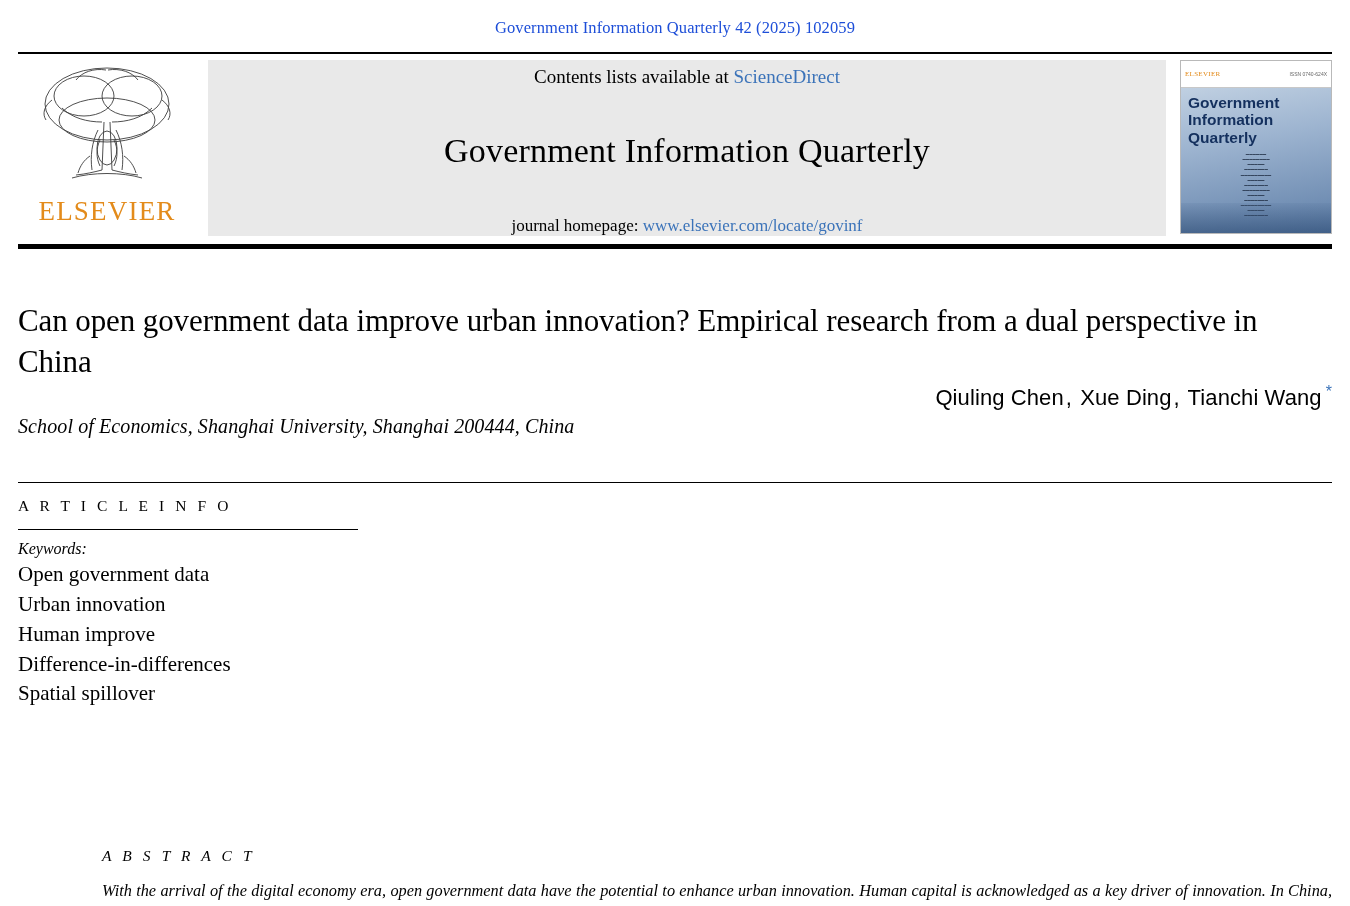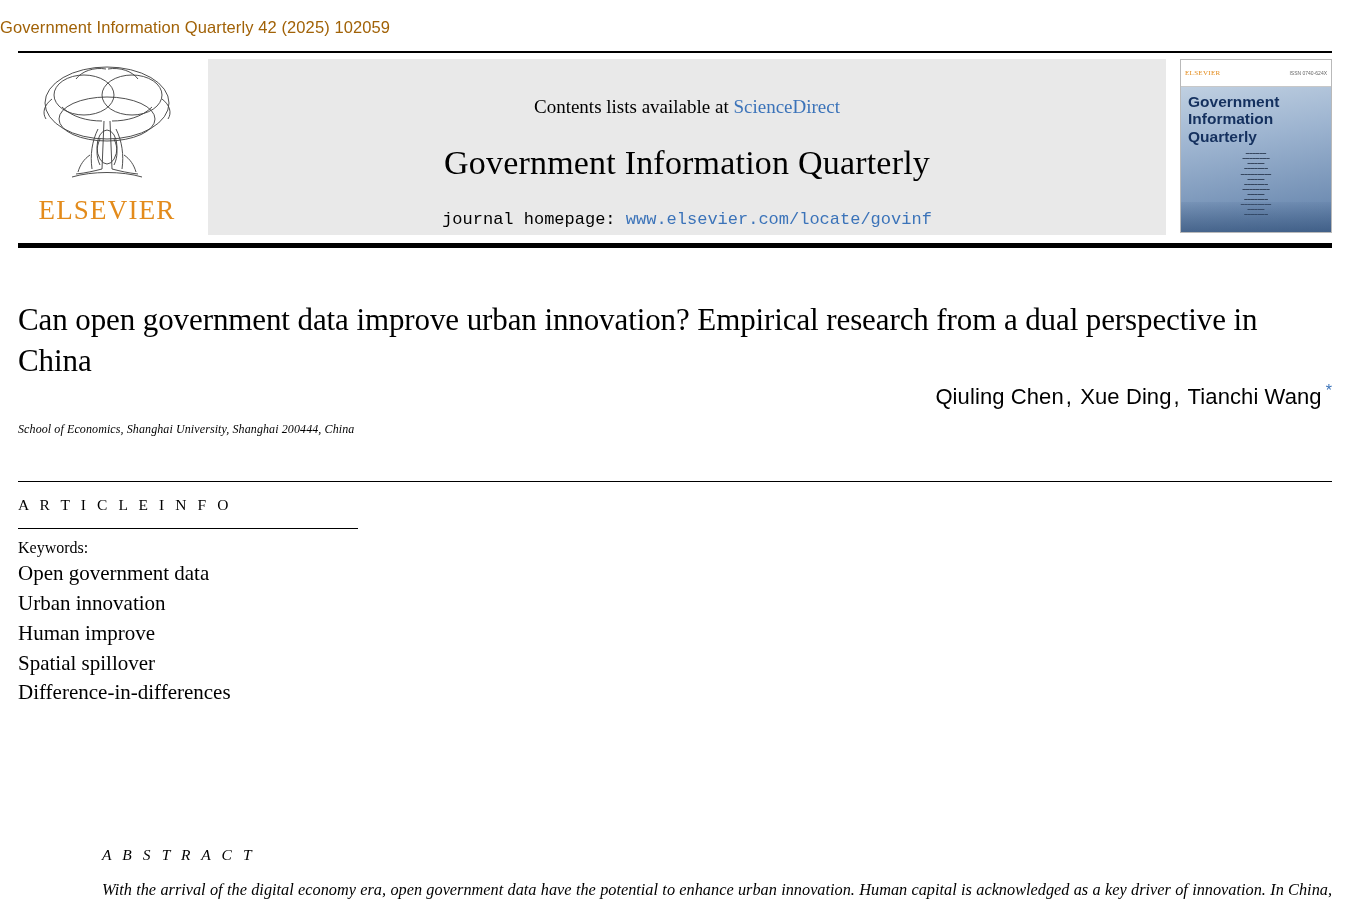--- a/index.html
+++ b/index.html
@@ -15,23 +15,24 @@
     overflow: hidden;
   }
   .page {
     position: relative;
     width: 1350px;
     height: 906px;
   }
 
   
   .running-head {
-    font-family: Liberation Sans, sans-serif;
+    text-align: center;
+    font-family: Liberation Serif, serif;
     font-size: 16.5px;
-    color: #a16207;
+    color: #1d4ed8;
     padding-top: 18px;
     letter-spacing: 0.1px;
   }
 
   
   .masthead {
     position: relative;
     margin: 14px 18px 0 18px;
     border-top: 2.5px solid #000;
     padding-top: 0;
@@ -60,36 +61,35 @@
     color: #e38b1b;
     margin-top: -2px;
   }
   .journal-band {
     flex: 1 1 auto;
     background: #e9e9e9;
     margin: 6px 10px 8px 12px;
     display: flex;
     flex-direction: column;
     align-items: center;
-    justify-content: flex-end;
+    justify-content: space-between;
     text-align: center;
   }
   .contents-line {
     font-size: 19px;
     margin-top: 6px;
   }
   .journal-title {
     font-size: 34px;
     margin: 26px 0 28px 0;
     letter-spacing: 0.2px;
   }
   .homepage-line {
-    font-family: Liberation Mono, monospace;
+    font-family: Liberation Serif, serif;
     font-size: 17px;
-    margin-bottom: 6px;
   }
   .link {
     color: #3b73b9;
   }
   .cover {
     flex: 0 0 150px;
     width: 150px;
     margin: 6px 0 10px 4px;
     border: 1px solid #b9b9b9;
     background: linear-gradient(170deg, #cfdce9 0%, #9db4d0 45%, #5f7fa8 100%);
@@ -167,22 +167,22 @@
   }
   .corr-star {
     color: #3b73b9;
     font-size: 16px;
     vertical-align: super;
     margin-left: 4px;
   }
   .affiliation {
     font-family: "Liberation Serif", serif;
     font-style: italic;
-    font-size: 12px;
-    margin-top: 12px;
+    font-size: 20px;
+    margin-top: 4px;
     letter-spacing: 0.1px;
   }
 
   
   .lower {
     margin: 44px 18px 0 18px;
     border-top: 1.2px solid #000;
     padding-top: 14px;
     display: flex;
     flex-direction: column;
@@ -202,20 +202,21 @@
     font-size: 15.5px;
     letter-spacing: 3.6px;
     margin-bottom: 14px;
   }
   .kw-rule {
     border-top: 1px solid #000;
     width: 340px;
     margin: 14px 0 10px 0;
   }
   .kw-label {
+    font-style: italic;
     font-size: 16px;
     margin-bottom: 2px;
   }
   .kw-list {
     font-size: 21px;
     line-height: 1.42;
   }
   .abstract-text {
     font-size: 16.3px;
     line-height: 1.46;
@@ -306,22 +307,22 @@
   <div class="lower">
 
     <div class="col-info">
       <div class="sec-head">A R T I C L E   I N F O</div>
       <div class="kw-rule"></div>
       <div class="kw-label">Keywords:</div>
       <div class="kw-list">
         <div>Open government data</div>
         <div>Urban innovation</div>
         <div>Human improve</div>
+        <div>Difference-in-differences</div>
         <div>Spatial spillover</div>
-        <div>Difference-in-differences</div>
       </div>
     </div>
 
     <div class="col-abstract">
       <div class="sec-head">A B S T R A C T</div>
       <div class="abstract-text">With the arrival of the digital economy era, open government data have the potential to enhance urban innovation. Human capital is acknowledged as a key driver of innovation. In China, many cities have successively established open government data platforms, while the distribution of human capital has exhibited significant heterogeneity. Using 272 Chinese cities from 2008 to 2022 as samples, we adopt multi-period difference-in-differences (DID) and spatial DID models to detect the direct, spatial spillover and heterogeneous effects of open government data on urban innovation. Three key findings are revealed: Open government data can positively affect intracity innovation. Open government data have a positive spatial spillover effect on intercity innovation. Open government data can exert a stronger influence on improving urban innovation with a high level of human capital. These conclusions provide valuable insights to understand how open government data can foster urban innovation.</div>
     </div>
 
   </div>
 

